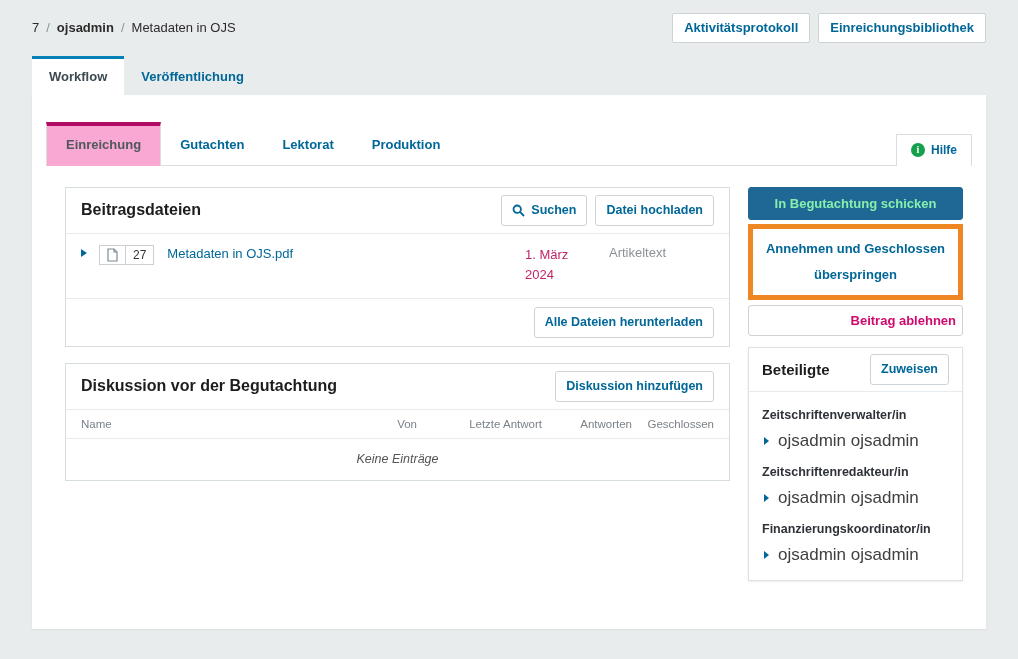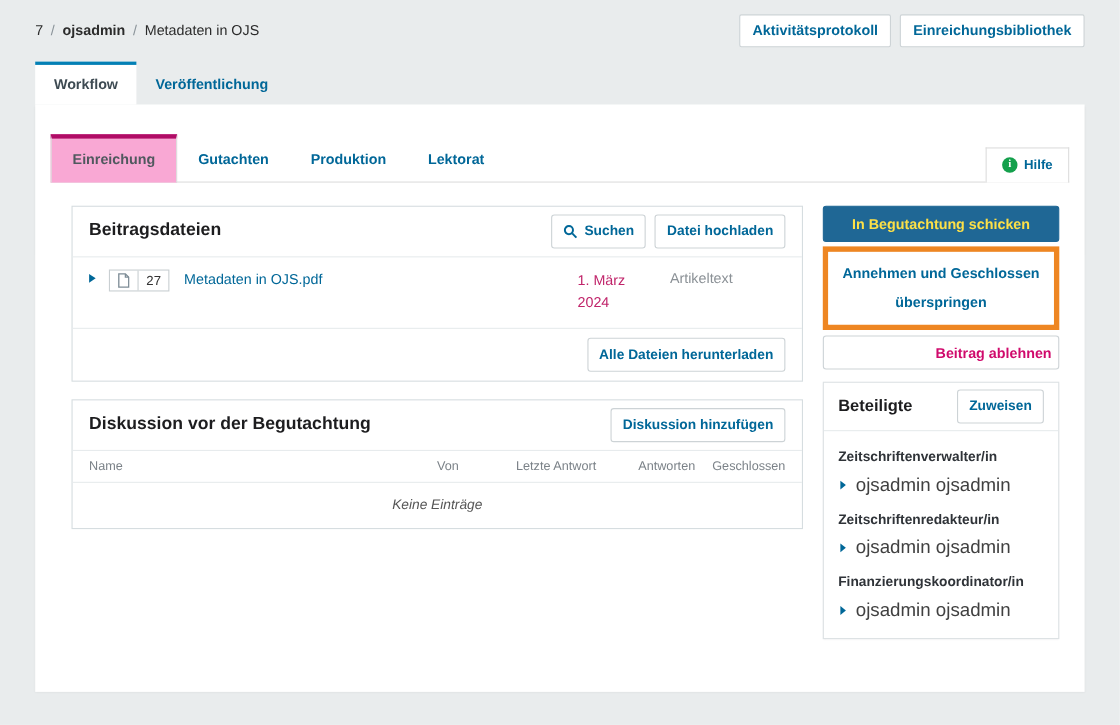--- a/index.html
+++ b/index.html
@@ -66,21 +66,21 @@
   .file-genre { width:105px; color:#8b9196; margin-left:24px; }
   .panel-footer { display:flex; justify-content:flex-end; padding:8px 15px; min-height:44px; align-items:center; }
 
   .table-head { display:flex; padding:8px 15px; color:#7b8288; font-size:11.5px; border-bottom:1px solid #e7ebed; }
   .th-name { flex:1; }
   .th { text-align:right; }
   .th-von { width:95px; } .th-antwort { width:125px; } .th-antworten { width:90px; } .th-geschlossen { width:82px; }
   .empty-row { text-align:center; font-style:italic; color:#555; padding:13px 0 14px; font-size:12.5px; }
 
   
-  .btn-primary { display:block; width:100%; background:#1f6795; border:1px solid #1f6795; color:#fde047;
+  .btn-primary { display:block; width:100%; background:#1f6795; border:1px solid #1f6795; color:#86efac;
                  font-weight:700; font-size:13px; text-align:center; padding:8px 6px; border-radius:3px; cursor:pointer; }
   .highlight-wrap { border:5px solid #ee8622; margin-top:4px; }
   .btn-secondary { display:block; width:100%; background:#fff; border:0; color:#006798;
                    font-weight:700; font-size:13px; text-align:center; padding:7px 12px; line-height:2.0; cursor:pointer; }
   .btn-decline { display:block; width:100%; background:#fff; border:1px solid #cdd3d6; color:#d00a6c;
                  font-weight:700; font-size:13px; text-align:right; padding:7px 6px; border-radius:3px;
                  margin-top:5px; cursor:pointer; }
 
   
   .participants { margin-top:11px; background:#fff; border:1px solid #dde2e4; box-shadow:0 1px 2px rgba(0,0,0,.08); }
@@ -111,22 +111,22 @@
   <div class="main-tabs">
     <div class="main-tab-active">Workflow</div>
     <div class="main-tab">Veröffentlichung</div>
   </div>
 
   <div class="main-panel">
 
     <div class="subtabs">
       <div class="subtab-active">Einreichung</div>
       <div class="subtab">Gutachten</div>
+      <div class="subtab">Lektorat</div>
       <div class="subtab">Produktion</div>
-      <div class="subtab">Lektorat</div>
       <div class="help-tab">
         <span class="info-icon">i</span>
         <span>Hilfe</span>
       </div>
     </div>
 
     <div class="content">
 
       <div class="col-left">
 

